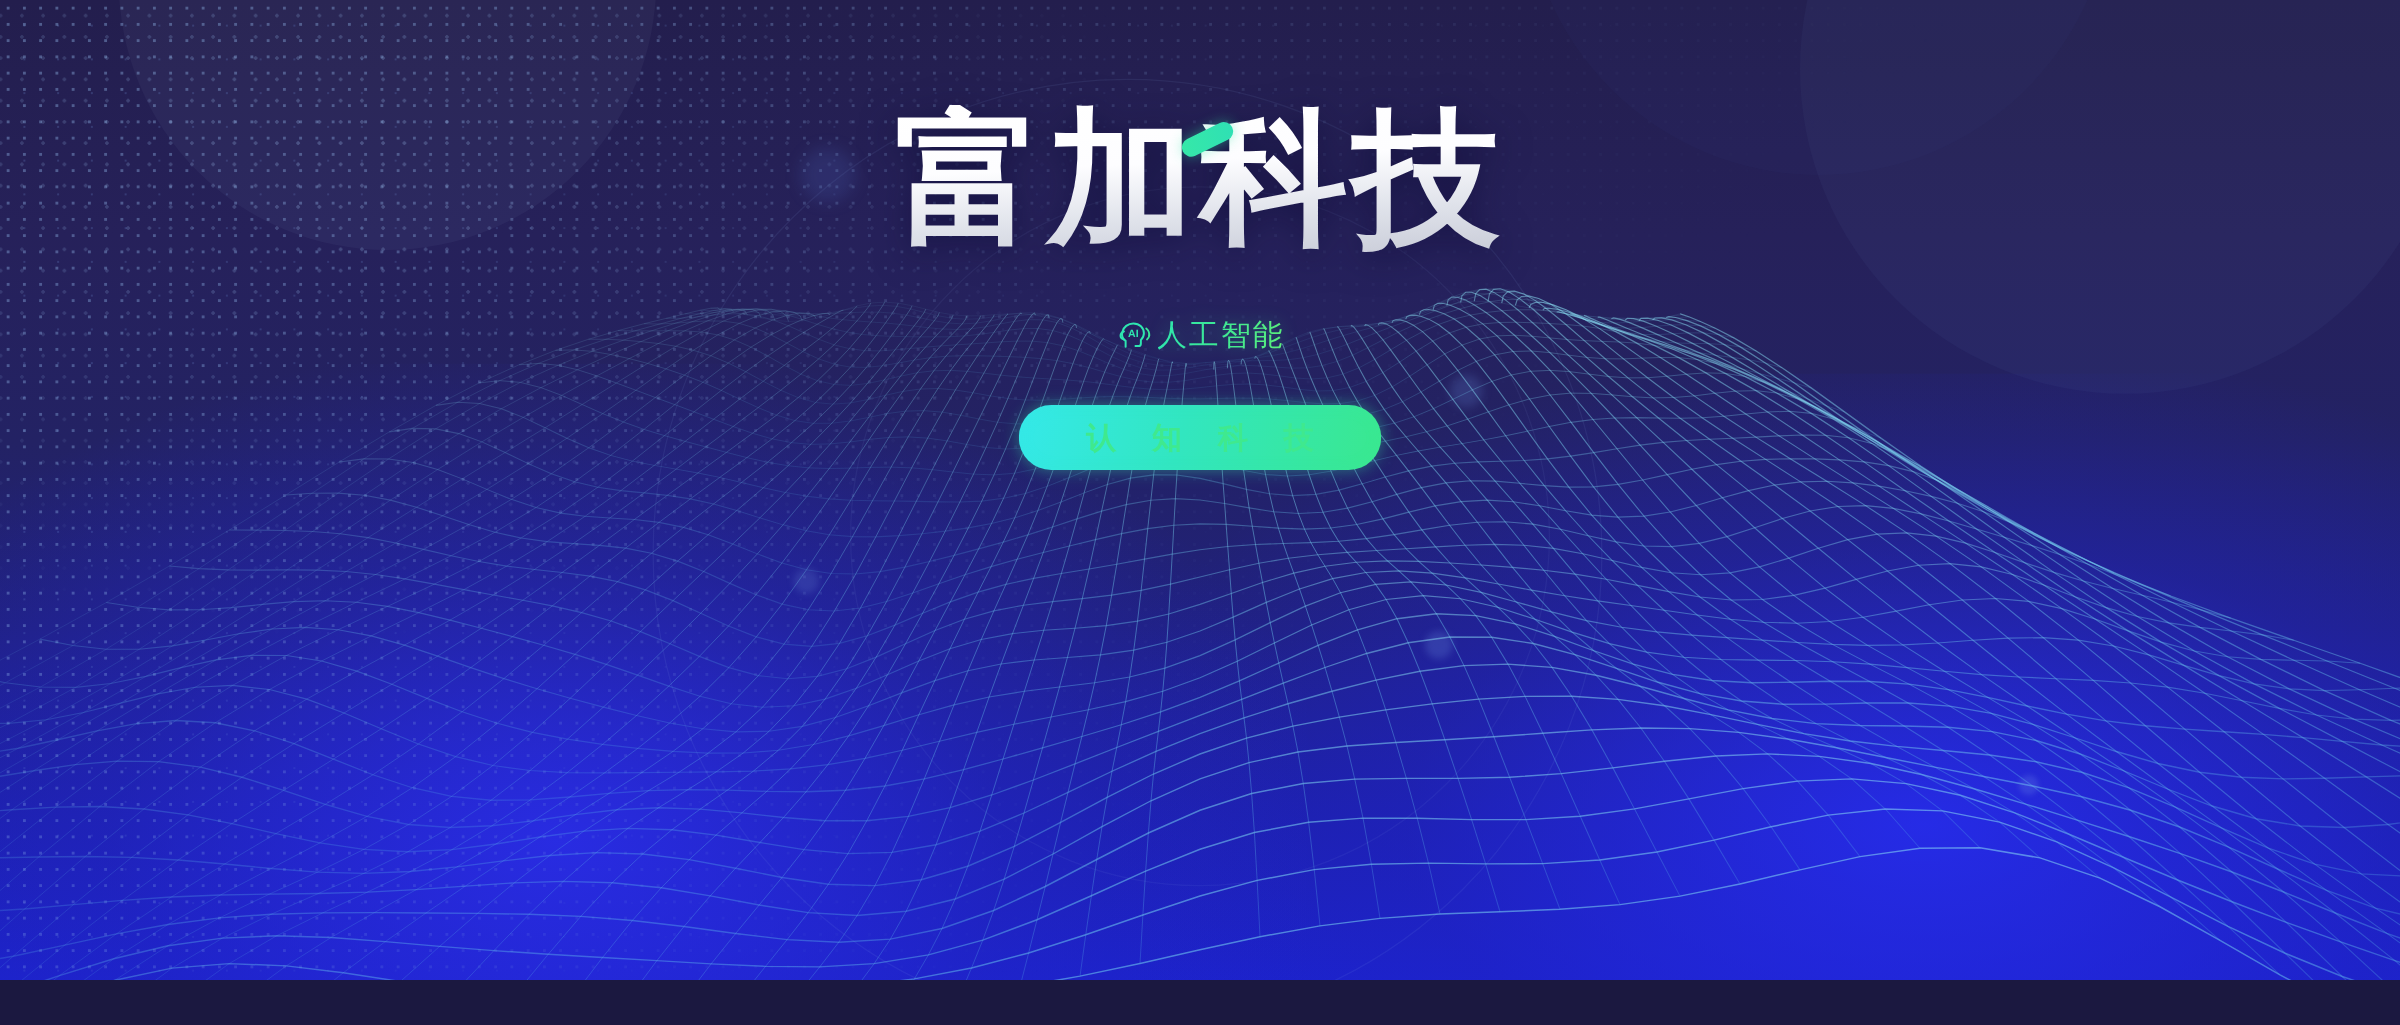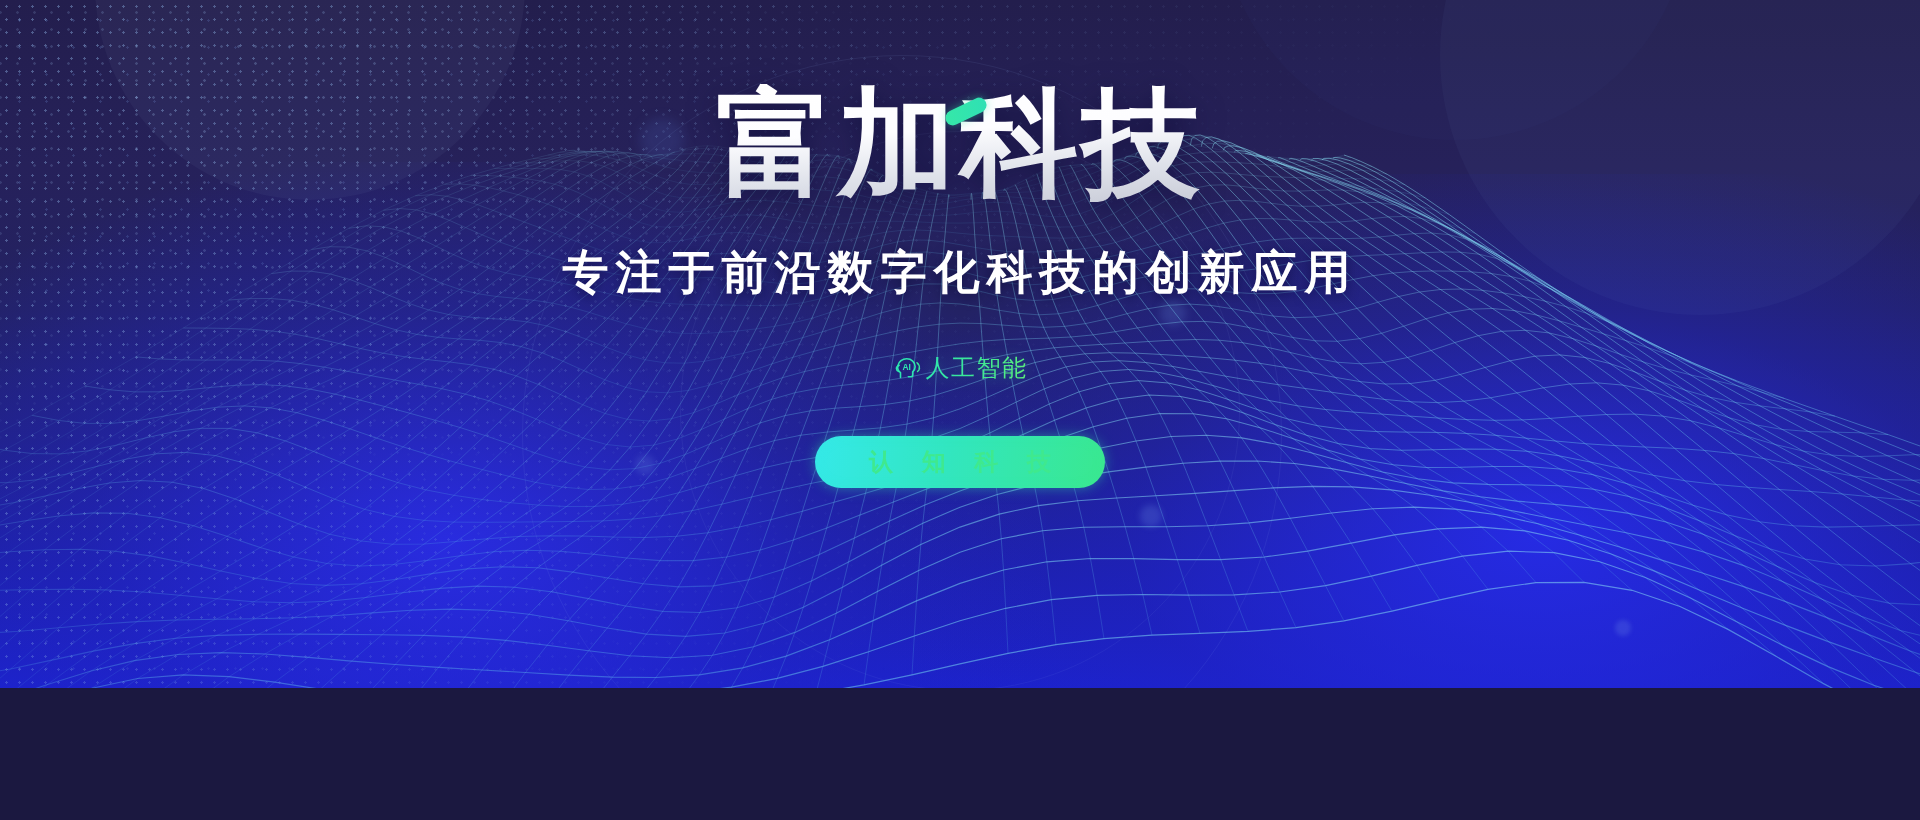--- a/index.html
+++ b/index.html
@@ -5,21 +5,21 @@
 <style>
   * { margin:0; padding:0; box-sizing:border-box; }
   html, body { width:1920px; height:820px; overflow:hidden; }
   body {
     font-family:"Liberation Sans","DejaVu Sans",sans-serif;
     background:#1b1840;
   }
 
   .hero {
     position:relative;
-    width:1920px; height:688px;
+    width:1920px; height:784px;
     overflow:hidden;
     background:
       radial-gradient(ellipse 1100px 560px at 18% 92%, rgba(41,44,225,0.95) 0%, rgba(32,32,170,0.55) 45%, rgba(30,28,110,0) 78%),
       radial-gradient(ellipse 1400px 700px at 62% 108%, rgba(36,40,230,0.95) 0%, rgba(30,32,180,0.5) 45%, rgba(28,26,100,0) 80%),
       radial-gradient(ellipse 900px 520px at 96% 88%, rgba(34,40,215,0.8) 0%, rgba(28,28,140,0.35) 50%, rgba(26,24,92,0) 80%),
       linear-gradient(176deg, #221c4c 0%, #241f55 22%, #252croll 26%, #22205e 46%, #1f1f76 66%, #1c1fa0 84%, #1b22c0 100%);
   }
 
   
   .bg-base {
@@ -131,21 +131,21 @@
   }
   .feature-icon { width:30px; height:30px; display:block; flex:0 0 auto; }
   .feature-label {
     font-size:24px; font-weight:400; letter-spacing:1.5px;
     background:linear-gradient(100deg,#2ee6b0 0%,#3ce896 45%,#5cf07a 100%);
     -webkit-background-clip:text; background-clip:text;
     -webkit-text-fill-color:transparent; color:transparent;
     filter:drop-shadow(0 0 7px rgba(54,230,150,0.35));
   }
 
-  .cta-wrap { margin-top:52px; }
+  .cta-wrap { margin-top:40px; }
   .cta {
     display:inline-flex; align-items:center; justify-content:center;
     height:52px; padding:0 42px;
     border-radius:26px;
     border:1.6px solid transparent;
     background:
       linear-gradient(rgba(27,30,170,0.0), rgba(27,30,170,0.0)) padding-box,
       linear-gradient(104deg,#35e9ea 0%,#32e6c0 45%,#3ae88e 100%) border-box;
     color:#3fe98e;
     font-size:24px; font-weight:700; letter-spacing:11px;
@@ -305,21 +305,20 @@
       </g>
   </svg>
 
   <div class="content">
 
     <div class="logo-wrap">
       <div class="logo">富加科技</div>
       <div class="logo-accent"></div>
     </div>
 
-    <div class="tagline">专注于前沿数字化科技的创新应用</div>
 
     <div class="features">
 
       <div class="feature">
         <svg class="feature-icon" viewBox="0 0 32 32">
           <path d="M8 26 L8 21 C5.5 19.2 4.5 16.4 5.2 13.4 C6.1 9.2 10 6.2 14.6 6.2 C19.8 6.2 23.6 9.8 23.6 14.6 C23.6 17 22.6 18.8 21 20.2 L21 23.4 C21 24.6 20.2 25.4 19 25.4 L16.4 25.4" fill="none" stroke="#2ee6b0" stroke-width="1.7" stroke-linecap="round" stroke-linejoin="round"></path>
           <path d="M6.6 13 C4.6 13.8 3.6 15.2 3.6 16.6 C3.6 18 4.6 19.2 6.2 19.8" fill="none" stroke="#2ee6b0" stroke-width="1.6" stroke-linecap="round"></path>
           <path d="M25.6 10.4 C27.6 12 28.4 14.2 28 16.6" fill="none" stroke="#39e89a" stroke-width="1.6" stroke-linecap="round"></path>
           <path d="M26.2 19.8 C27.4 18.8 28.1 17.6 28.3 16.4" fill="none" stroke="#39e89a" stroke-width="1.5" stroke-linecap="round"></path>
           <text x="14.6" y="18" text-anchor="middle" font-size="9" font-weight="700" font-family="'Liberation Sans',sans-serif" fill="#2ee6b0">AI</text>

